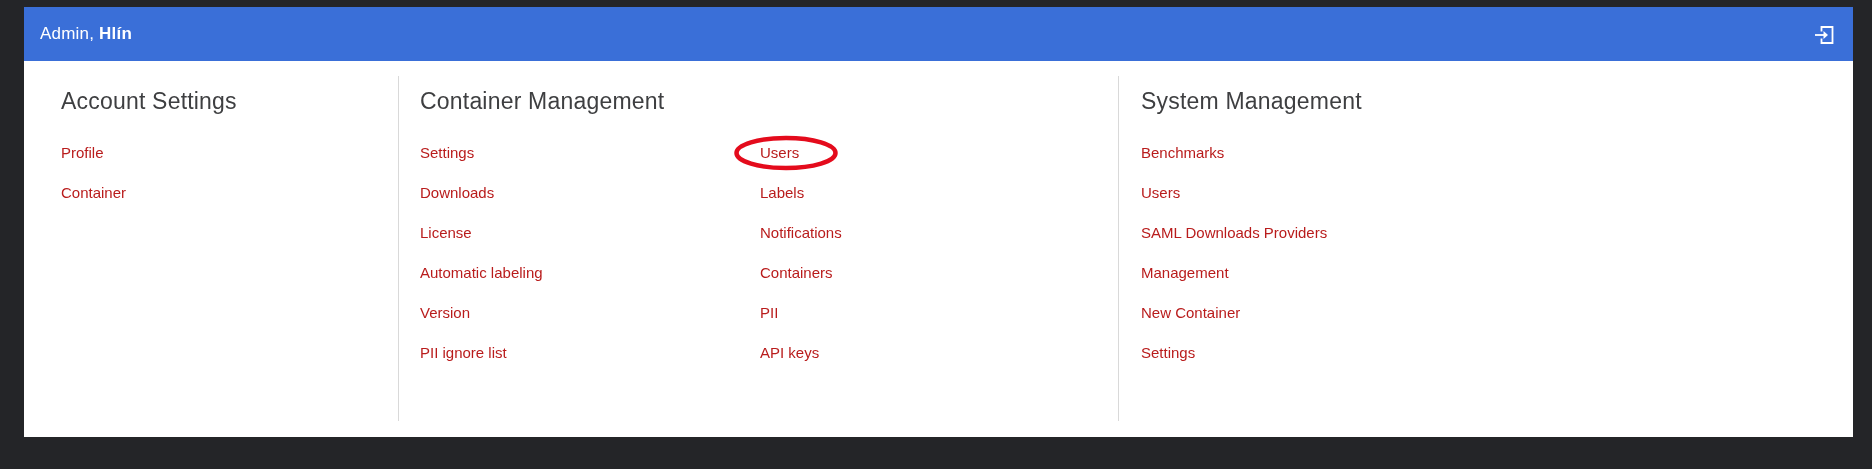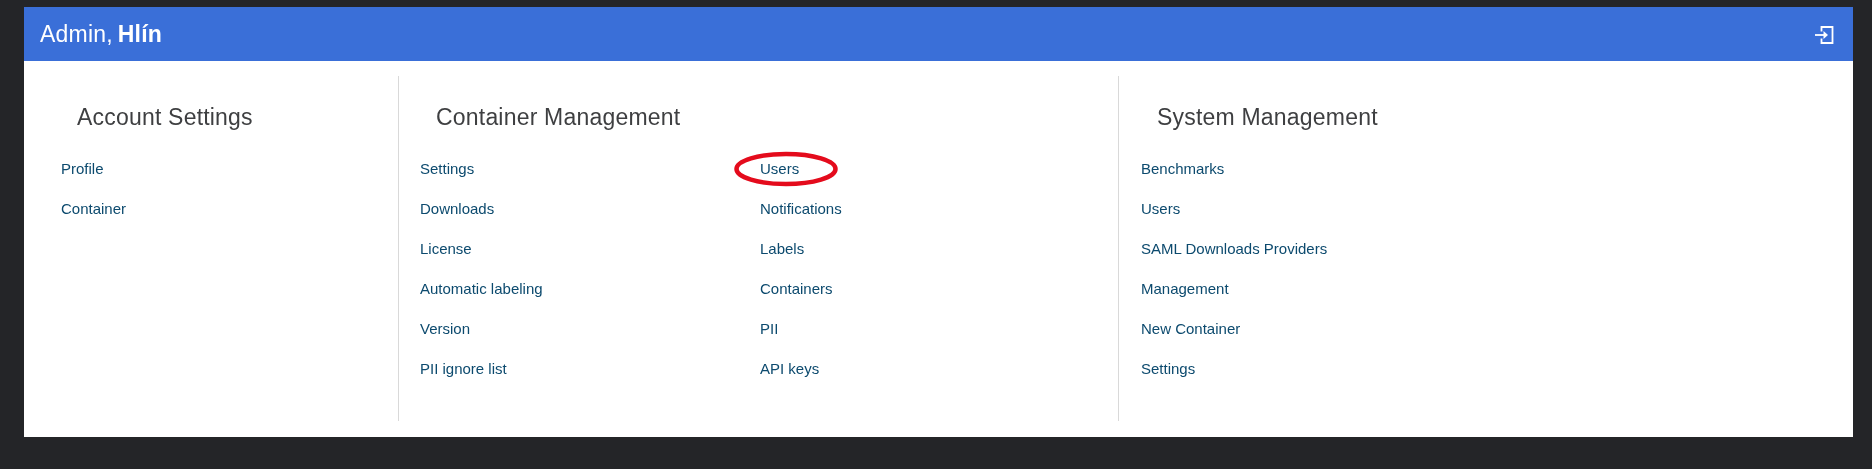--- a/index.html
+++ b/index.html
@@ -16,21 +16,21 @@
     width: 1829px;
   }
   
   .topbar {
     height: 54px;
     background: #3a6fd8;
     display: flex;
     align-items: center;
     padding: 0 14px 0 16px;
     color: #ffffff;
-    font-size: 23px;
+    font-size: 17px;
   }
   .topbar .greeting { letter-spacing: 0.2px; }
   .topbar .greeting .uname { font-weight: bold; margin-left: 5px; }
   .logout-btn {
     margin-left: auto;
     width: 30px; height: 30px;
     background: transparent;
     border: none;
     padding: 0;
     display: flex; align-items: center; justify-content: center;
@@ -47,39 +47,39 @@
   .col { padding-top: 26px; }
   .col-account   { width: 374px; padding-left: 37px; }
   .col-container { width: 719px; padding-left: 21px; }
   .col-system    { flex: 1;      padding-left: 22px; }
   .vdivider {
     width: 1px;
     background: #d9d9d9;
     margin: 15px 0 16px 0;
   }
   h2.col-title {
-    margin: 16px;
+    margin: 0;
     font-size: 23px;
     font-weight: 400;
     line-height: 28px;
     color: #3e3f41;
     letter-spacing: 0.2px;
   }
   ul.links {
     list-style: none;
     margin: 18px 0 0 0;
     padding: 0;
   }
   ul.links li {
     height: 40px;
     line-height: 40px;
     position: relative;
   }
   ul.links a {
-    color: #0c4a6e;
+    color: #b91c1c;
     font-size: 15px;
     text-decoration: none;
     cursor: pointer;
   }
   .sub-cols { display: flex; margin-top: 18px; }
   .sub-cols ul.links { margin-top: 0; }
   .sub-col-left { width: 340px; }
   .sub-col-right { flex: 1; }
   
   .annotation-ellipse {
@@ -137,22 +137,22 @@
           </ul>
         </div>
         <div class="sub-col-right">
           <ul class="links">
             <li>
               <svg class="annotation-ellipse" viewBox="0 0 106 36">
                 <ellipse cx="53" cy="18" rx="49.5" ry="15" fill="none" stroke-width="4.5" stroke="#e40b1c"></ellipse>
               </svg>
               <a>Users</a>
             </li>
+            <li><a>Labels</a></li>
             <li><a>Notifications</a></li>
-            <li><a>Labels</a></li>
             <li><a>Containers</a></li>
             <li><a>PII</a></li>
             <li><a>API keys</a></li>
           </ul>
         </div>
       </div>
     </div>
 
     <div class="vdivider"></div>
 

